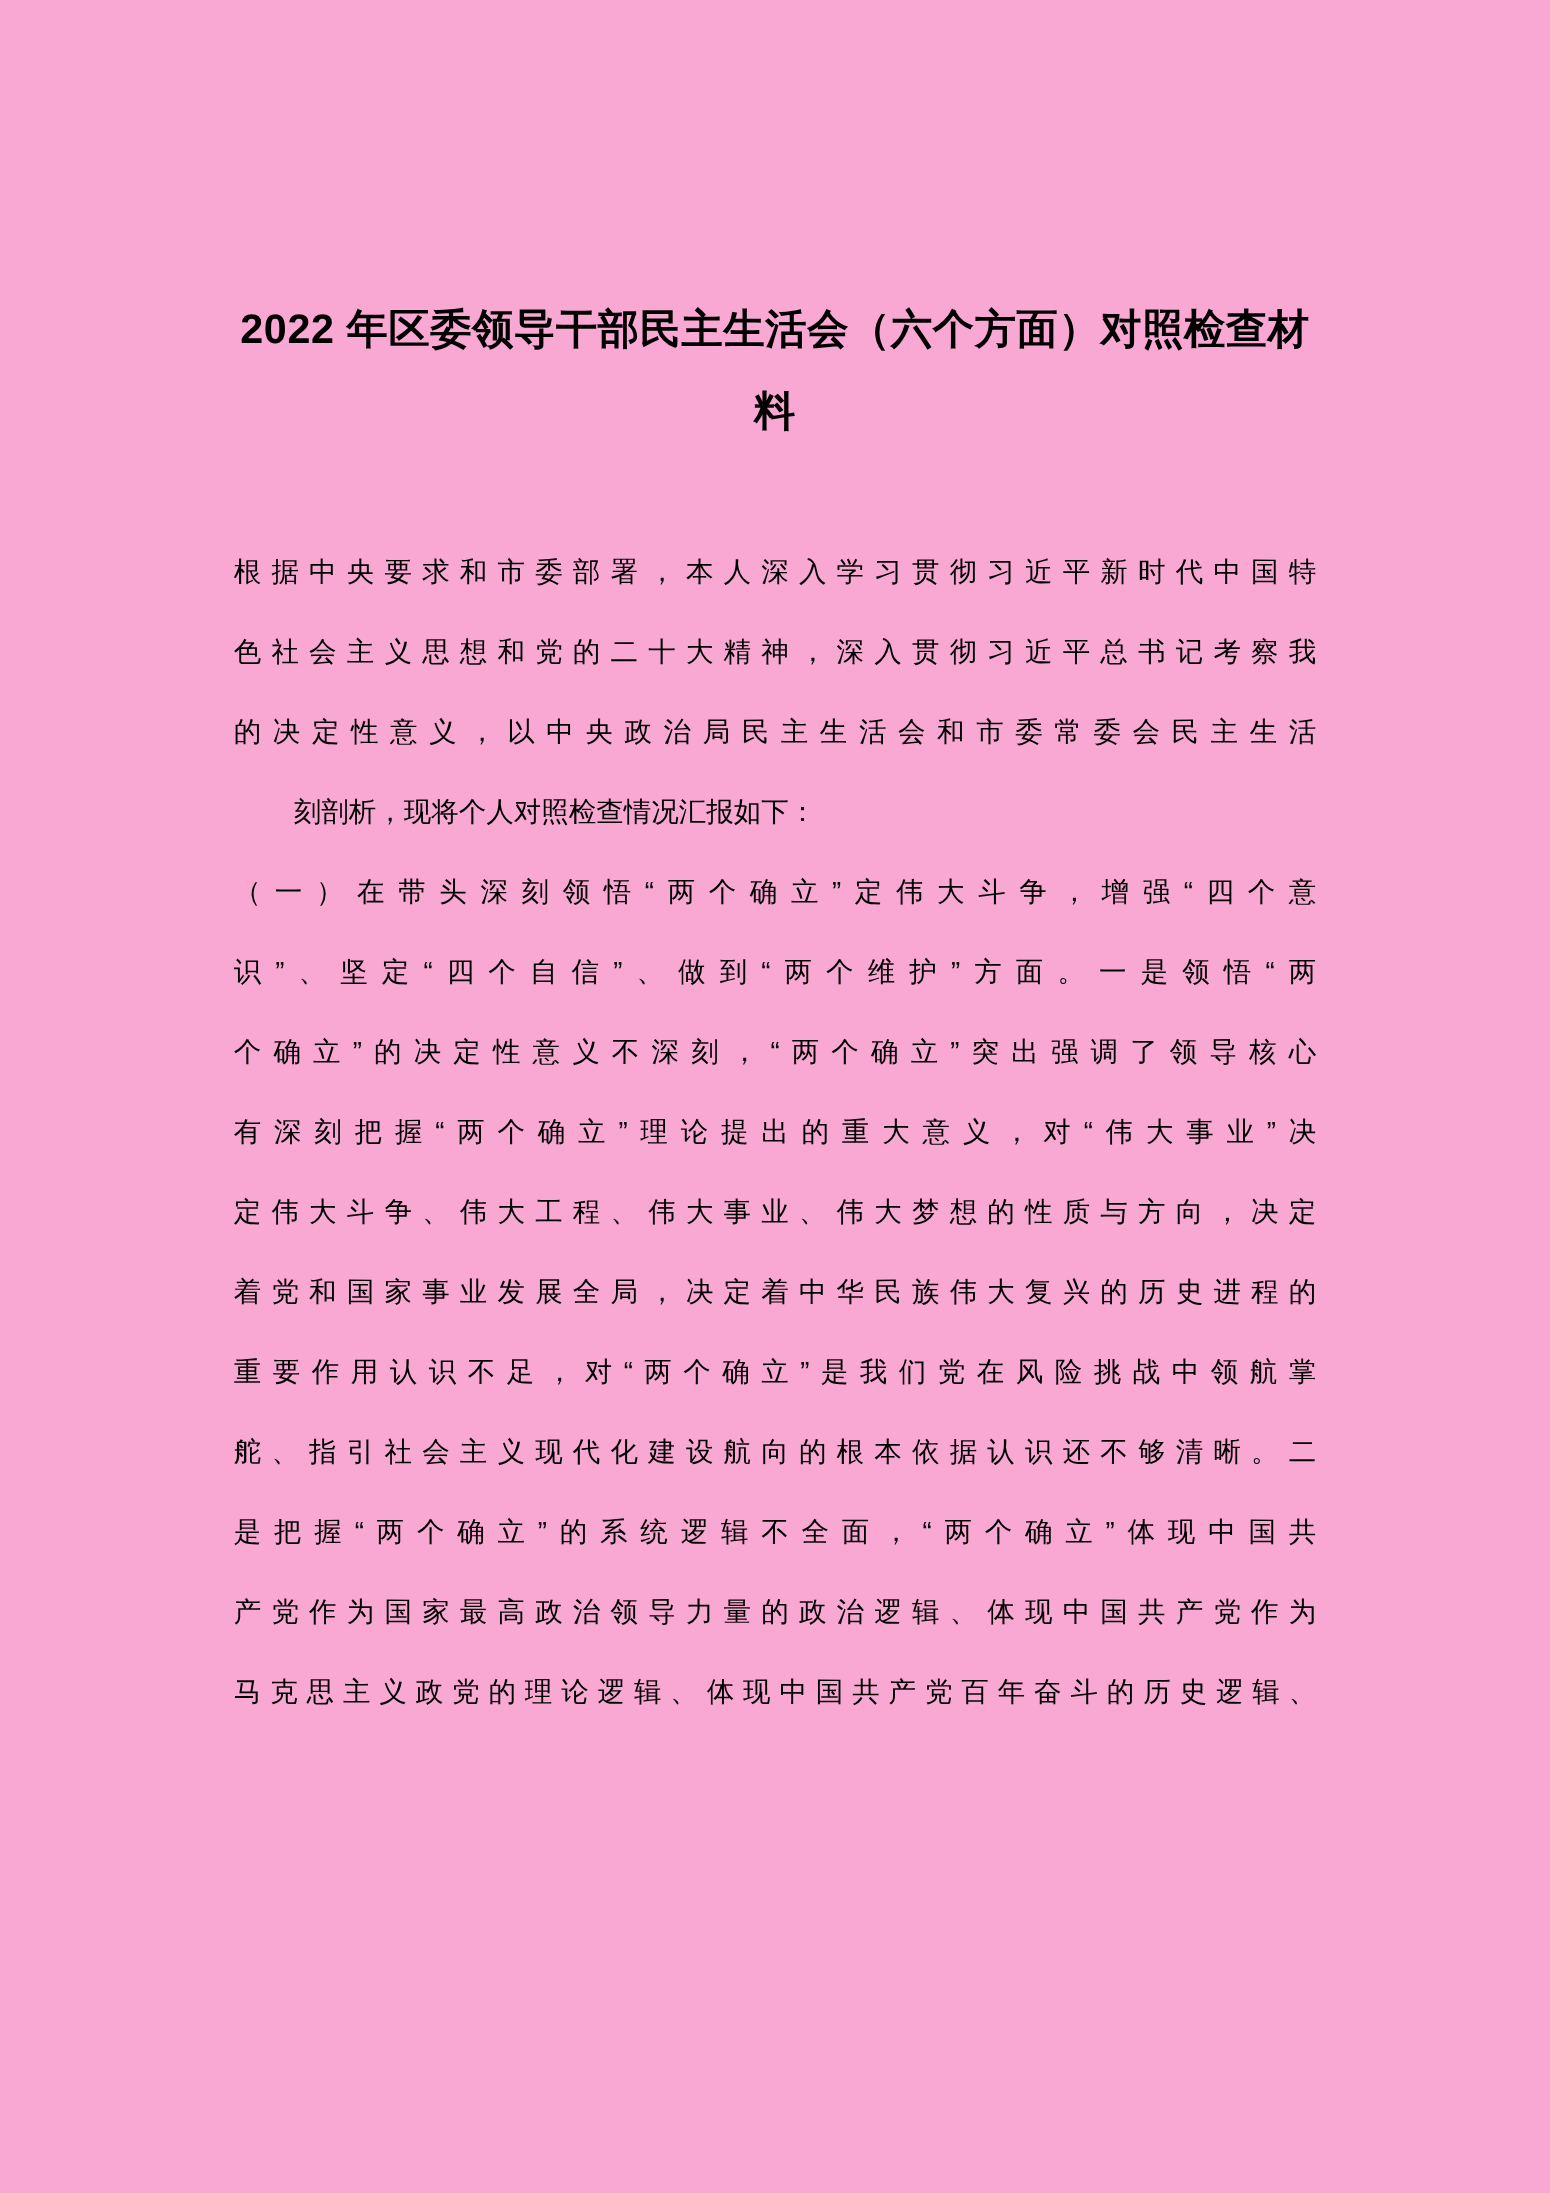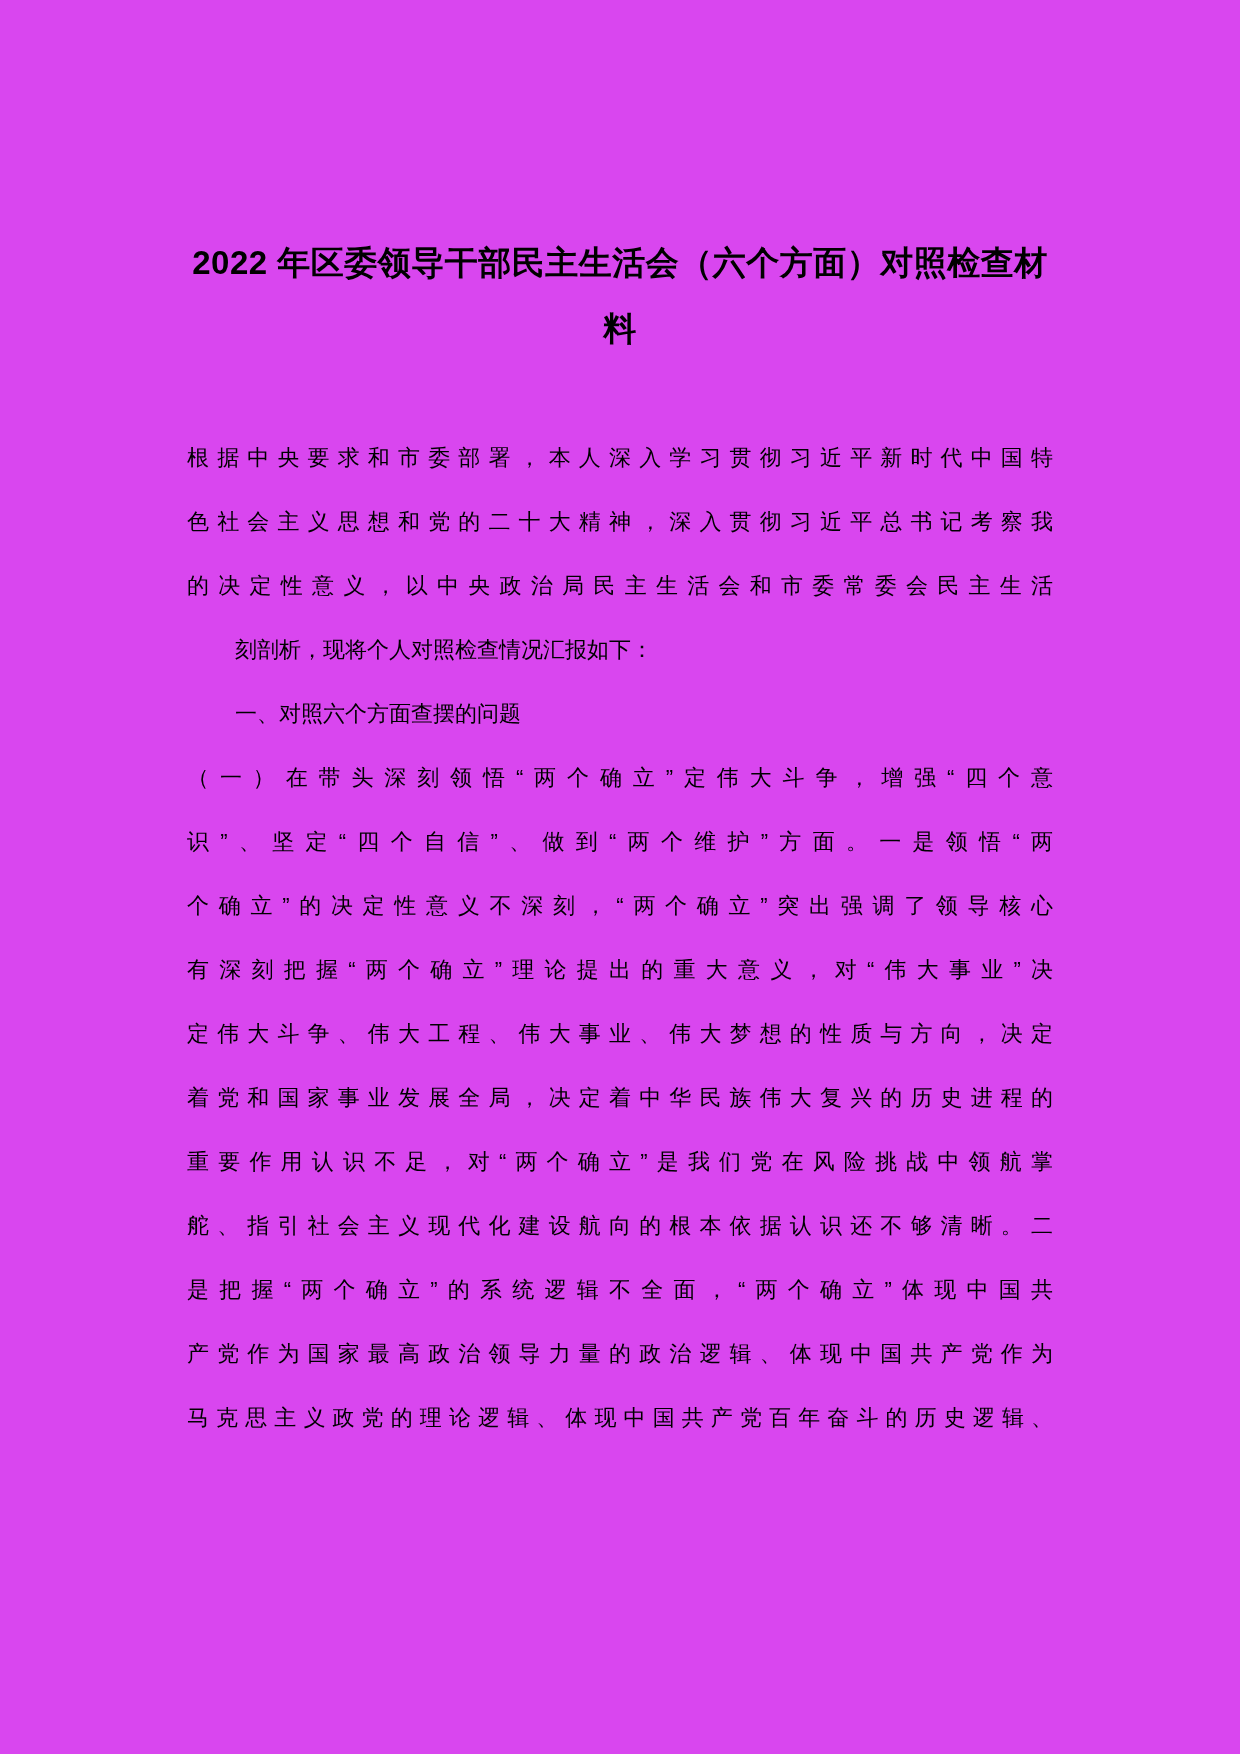--- a/index.html
+++ b/index.html
@@ -6,21 +6,21 @@
   html, body { background: #ffffff; }
   body {
     width: 1240px;
     height: 1754px;
     font-family: "Liberation Sans", sans-serif;
   }
   .page {
     position: relative;
     width: 1240px;
     height: 1754px;
-    background: #d946ef;
+    background: #f9a8d4;
     color: #000000;
     overflow: hidden;
   }
   .doc-title {
     position: absolute;
     left: 187px;
     top: 230px;
     width: 866px;
     font-size: 33px;
     line-height: 66px;
@@ -58,21 +58,20 @@
     <div class="title-line">2022 年区委领导干部民主生活会（六个方面）对照检查材</div>
     <div class="title-line">料</div>
   </div>
 
   <div class="doc-body">
     <div class="line">根据中央要求和市委部署，本人深入学习贯彻习近平新时代中国特</div>
     <div class="line">色社会主义思想和党的二十大精神，深入贯彻习近平总书记考察我</div>
     <div class="line">的决定性意义，以中央政治局民主生活会和市委常委会民主生活</div>
     <div class="line para-last">刻剖析，现将个人对照检查情况汇报如下：</div>
 
-    <div class="line para-last">一、对照六个方面查摆的问题</div>
 
     <div class="line">（一）在带头深刻领悟“两个确立”定伟大斗争，增强“四个意</div>
     <div class="line">识”、坚定“四个自信”、做到“两个维护”方面。一是领悟“两</div>
     <div class="line">个确立”的决定性意义不深刻，“两个确立”突出强调了领导核心</div>
     <div class="line">有深刻把握“两个确立”理论提出的重大意义，对“伟大事业”决</div>
     <div class="line">定伟大斗争、伟大工程、伟大事业、伟大梦想的性质与方向，决定</div>
     <div class="line">着党和国家事业发展全局，决定着中华民族伟大复兴的历史进程的</div>
     <div class="line">重要作用认识不足，对“两个确立”是我们党在风险挑战中领航掌</div>
     <div class="line">舵、指引社会主义现代化建设航向的根本依据认识还不够清晰。二</div>
     <div class="line">是把握“两个确立”的系统逻辑不全面，“两个确立”体现中国共</div>

